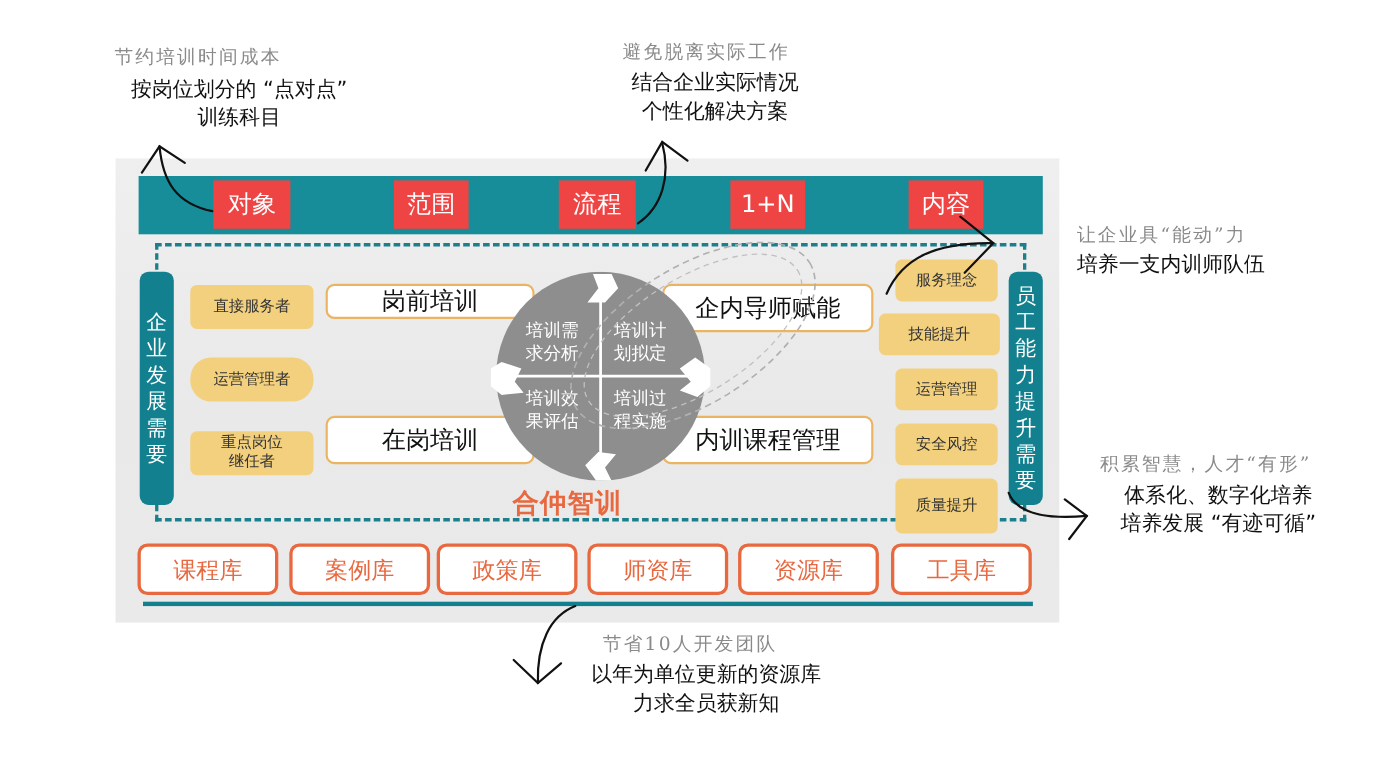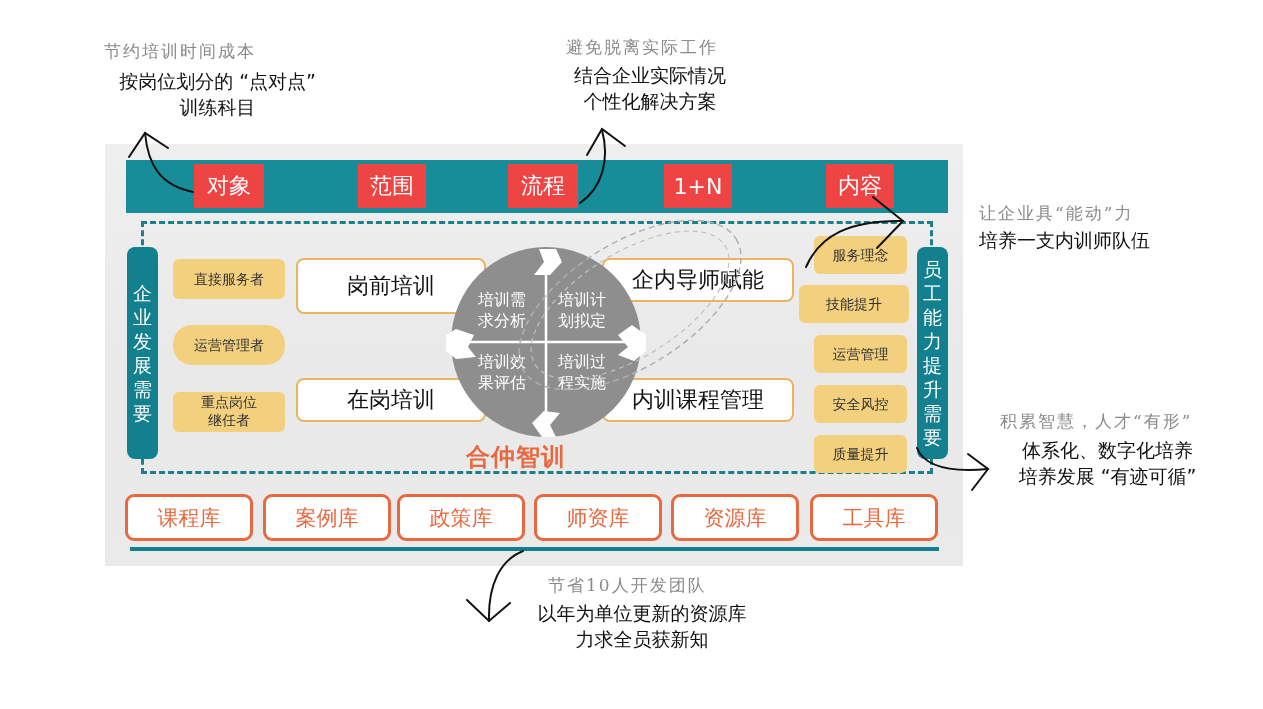--- a/index.html
+++ b/index.html
@@ -125,21 +125,21 @@
   <span>升</span>
   <span>需</span>
   <span>要</span>
 </div>
 
 <div class="ybox" style="left:173px;top:259px;width:112px;height:40px;">直接服务者</div>
 <div class="ybox" style="left:173px;top:325px;width:112px;height:40px;border-radius:19px;">运营管理者</div>
 <div class="ybox" style="left:173px;top:392px;width:112px;height:40px;white-space:pre-line;font-family:Liberation Mono, monospace;">重点岗位
 继任者</div>
 
-<div class="wbox" style="left:296px;top:258px;width:190px;height:56px;">岗前培训</div>
+<div class="wbox" style="left:296px;top:258px;width:190px;height:32px;">岗前培训</div>
 <div class="wbox" style="left:296px;top:378px;width:190px;height:44px;">在岗培训</div>
 <div class="wbox" style="left:602px;top:258px;width:192px;height:44px;">企内导师赋能</div>
 <div class="wbox" style="left:602px;top:378px;width:192px;height:44px;">内训课程管理</div>
 
 <div id="cycle">
   <svg width="200" height="190" viewBox="0 0 200 190">
     <circle cx="100" cy="95" r="95" fill="#8e8e8e"></circle>
     <line x1="100" y1="5" x2="100" y2="185" stroke="#fff" stroke-width="2.5"></line>
     <line x1="5" y1="95" x2="195" y2="95" stroke="#fff" stroke-width="2.5"></line>
 
@@ -172,21 +172,21 @@
     <ellipse cx="630" cy="305" rx="112" ry="52" fill="none" stroke="#c0c0c0" stroke-width="1.2" stroke-dasharray="5 4"></ellipse>
   </g>
 </svg>
 
 <div id="logo">合仲智训</div>
 
 <div class="ybox" style="left:814px;top:236px;width:93px;height:38px;">服务理念</div>
 <div class="ybox" style="left:799px;top:285px;width:110px;height:38px;">技能提升</div>
 <div class="ybox" style="left:814px;top:335px;width:93px;height:38px;">运营管理</div>
 <div class="ybox" style="left:814px;top:385px;width:93px;height:38px;">安全风控</div>
-<div class="ybox" style="left:814px;top:435px;width:93px;height:38px;">质量提升</div>
+<div class="ybox" style="left:814px;top:435px;width:93px;height:50px;">质量提升</div>
 
 <div class="lib" style="left:125px;">课程库</div>
 <div class="lib" style="left:263px;">案例库</div>
 <div class="lib" style="left:397px;">政策库</div>
 <div class="lib" style="left:534px;">师资库</div>
 <div class="lib" style="left:671px;">资源库</div>
 <div class="lib" style="left:810px;">工具库</div>
 <div id="baseline"></div>
 
 <svg class="overlay" width="1263" height="709" style="pointer-events:none;">

